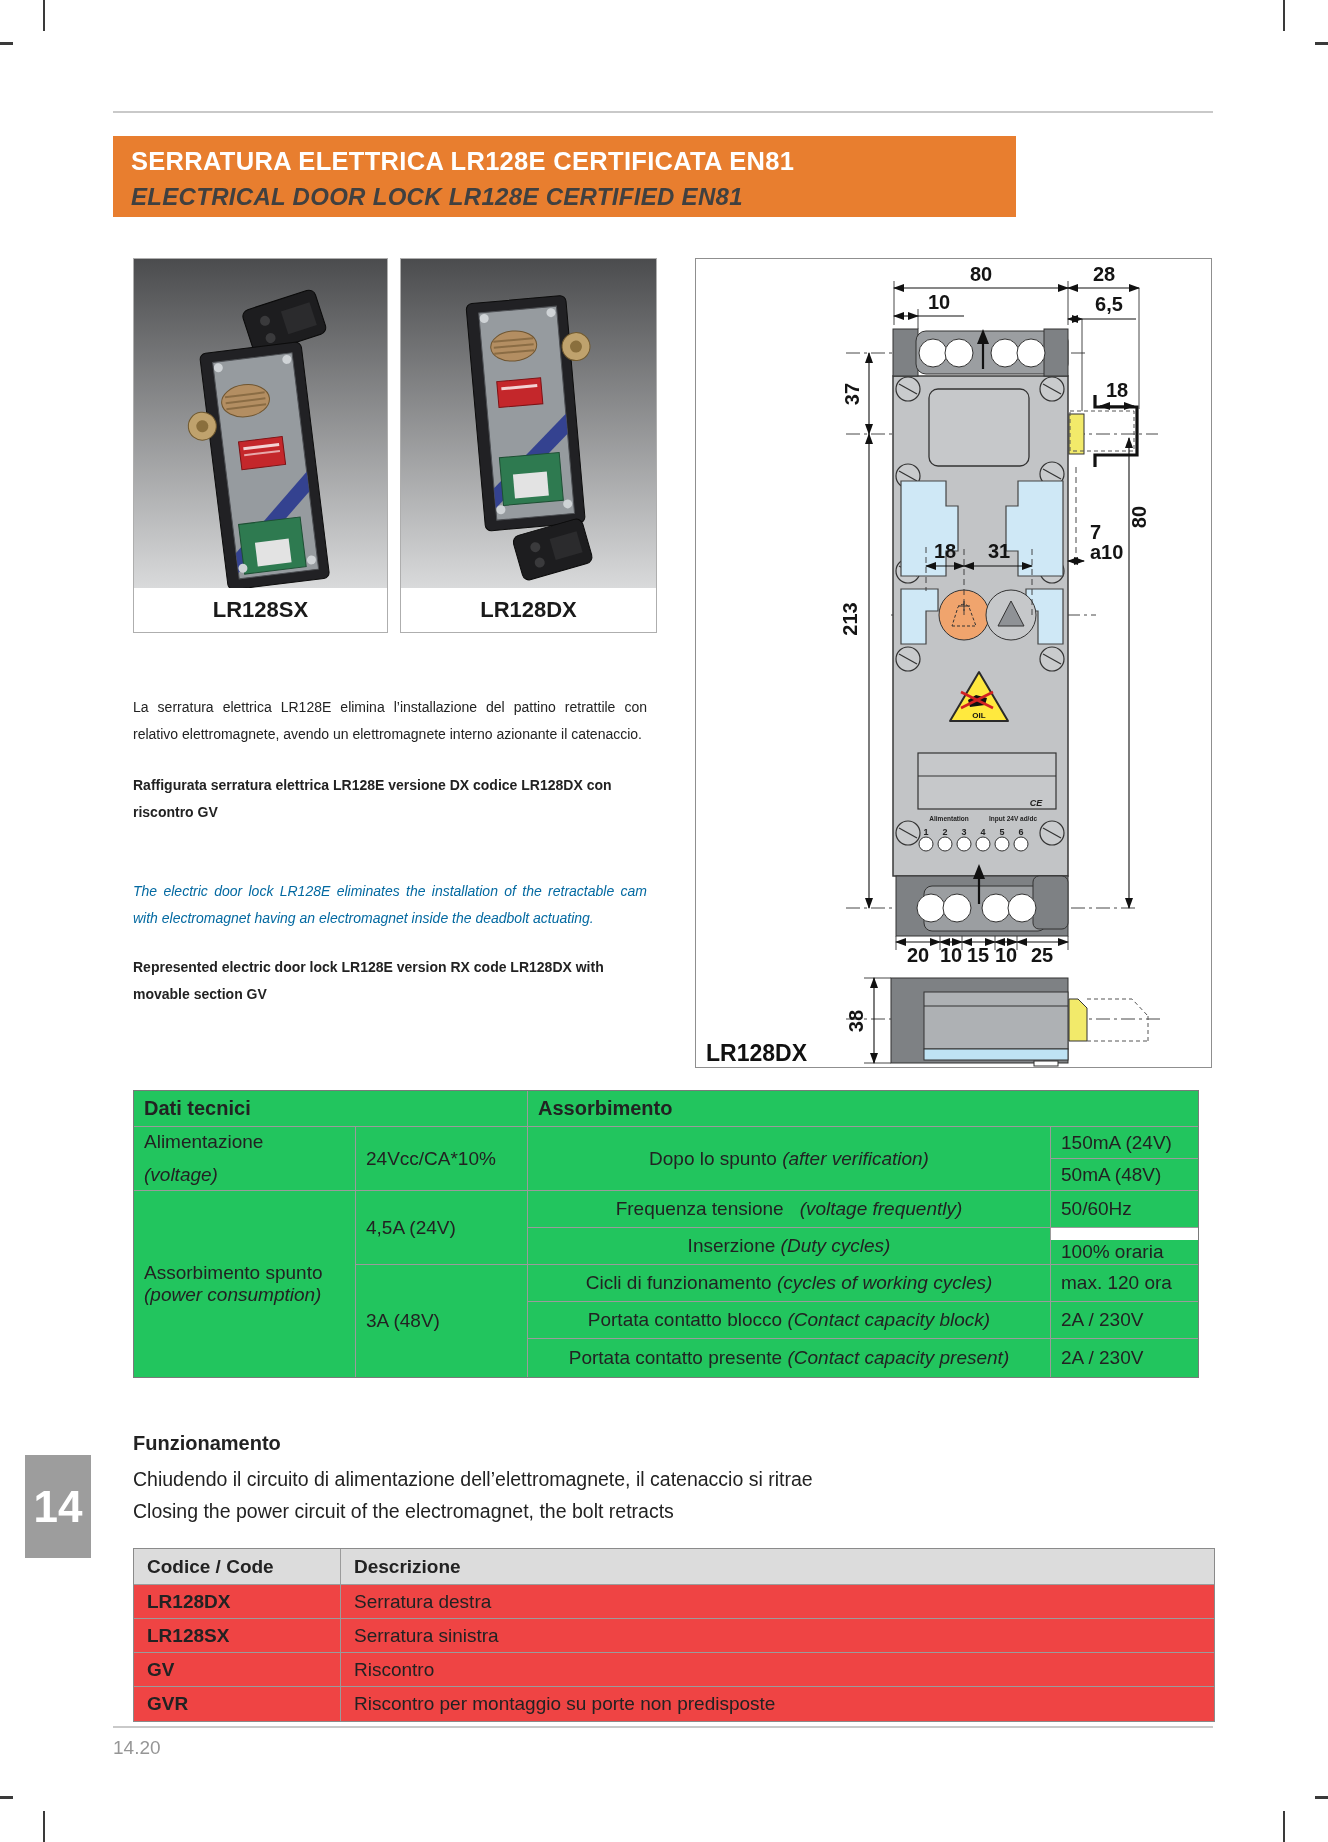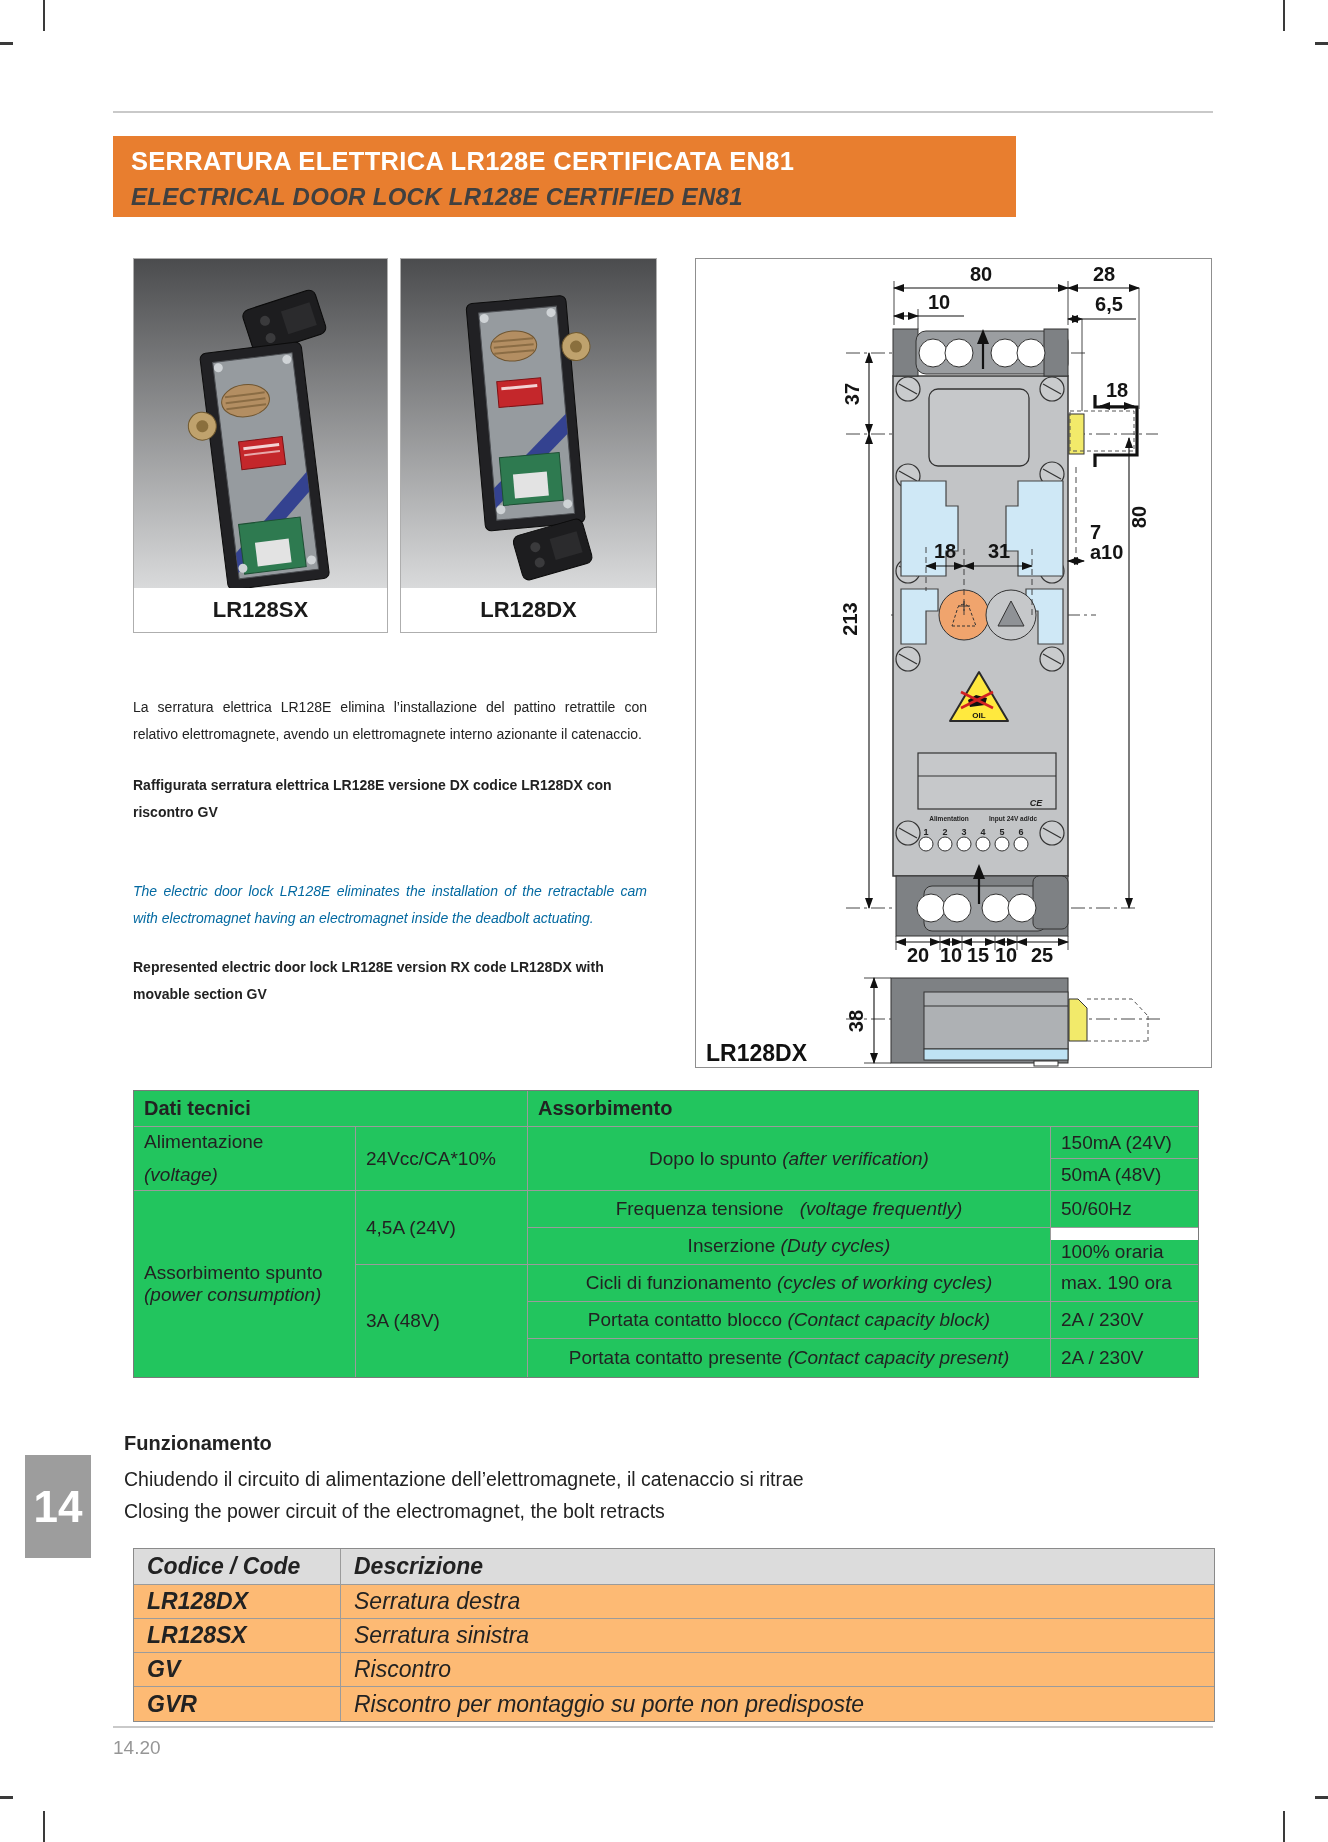--- a/index.html
+++ b/index.html
@@ -36,30 +36,30 @@
         grid-template-rows:36px 32px 32px 37px 37px 37px 37px 38px;
         border:1.5px solid #7a7a7a;font-size:19px;color:#222;background:#fff;}
   .tc{border-right:1px solid #9b9b9b;border-bottom:1px solid #9b9b9b;padding:2px 10px;display:flex;flex-direction:column;justify-content:center;align-items:flex-start;background:#22c55e;box-sizing:border-box;}
   .tc.row{flex-direction:row;align-items:center;flex-wrap:wrap;column-gap:.28em;}
   .tc.nr{border-right:none;}
   .tc.nb{border-bottom:none;}
   .tc .it{font-style:italic;}
   .tc.hd{font-weight:bold;font-size:20px;justify-content:center;}
 
   
-  #funz{position:absolute;left:124px;top:1432px;width:1010px;color:#222;}
+  #funz{position:absolute;left:133px;top:1432px;width:1010px;color:#222;}
   #funz h4{margin:0 0 13px 0;font-size:20px;}
   #funz p{margin:0 0 9px 0;font-size:19.5px;}
   #funz .i{}
 
   
   #tab14{position:absolute;left:25px;top:1455px;width:66px;height:103px;background:#9d9d9d;color:#fff;display:flex;align-items:center;justify-content:center;font-size:44px;font-weight:bold;}
 
   
-  #codes{position:absolute;left:133px;top:1548px;width:1080px;border:1px solid #8a8a8a;background:#fdba74;display:grid;grid-template-columns:207px 873px;grid-template-rows:36px 34px 34px 34px 34px;font-size:23px;color:#222;font-style:italic;}
+  #codes{position:absolute;left:133px;top:1548px;width:1080px;border:1px solid #8a8a8a;background:#ef4444;display:grid;grid-template-columns:207px 873px;grid-template-rows:36px 34px 34px 34px 34px;font-size:19px;color:#222;}
   #codes .cc{border-right:1px solid #9b9b9b;border-bottom:1px solid #9b9b9b;display:flex;align-items:center;padding:0 0 0 13px;box-sizing:border-box;}
   #codes .cc.last{border-bottom:none;}
   #codes .cc.r{border-right:none;}
   #codes .hrow{background:#dcdcdc;font-weight:bold;}
   #codes .code{font-weight:bold;}
 
   #footer-page{position:absolute;left:113px;top:1737px;font-size:19px;color:#969696;}
 
   
   .dt{font:bold 20px "Liberation Sans",sans-serif;fill:#141414;text-anchor:middle;}
@@ -410,21 +410,21 @@
     <div class="tc row" style="grid-area:5/3/6/4;">
       <span>Inserzione</span>
       <span class="it">(Duty cycles)</span>
     </div>
     <div class="tc nr" style="grid-area:5/4/6/5;margin-top:12px;">100% oraria</div>
 
     <div class="tc row" style="grid-area:6/3/7/4;">
       <span>Cicli di funzionamento</span>
       <span class="it">(cycles of working cycles)</span>
     </div>
-    <div class="tc nr" style="grid-area:6/4/7/5;">max. 190 ora</div>
+    <div class="tc nr" style="grid-area:6/4/7/5;">max. 120 ora</div>
 
     <div class="tc row" style="grid-area:7/3/8/4;">
       <span>Portata contatto blocco</span>
       <span class="it">(Contact capacity block)</span>
     </div>
     <div class="tc nr" style="grid-area:7/4/8/5;">2A / 230V</div>
 
     <div class="tc row nb" style="grid-area:8/3/9/4;">
       <span>Portata contatto presente</span>
       <span class="it">(Contact capacity present)</span>

